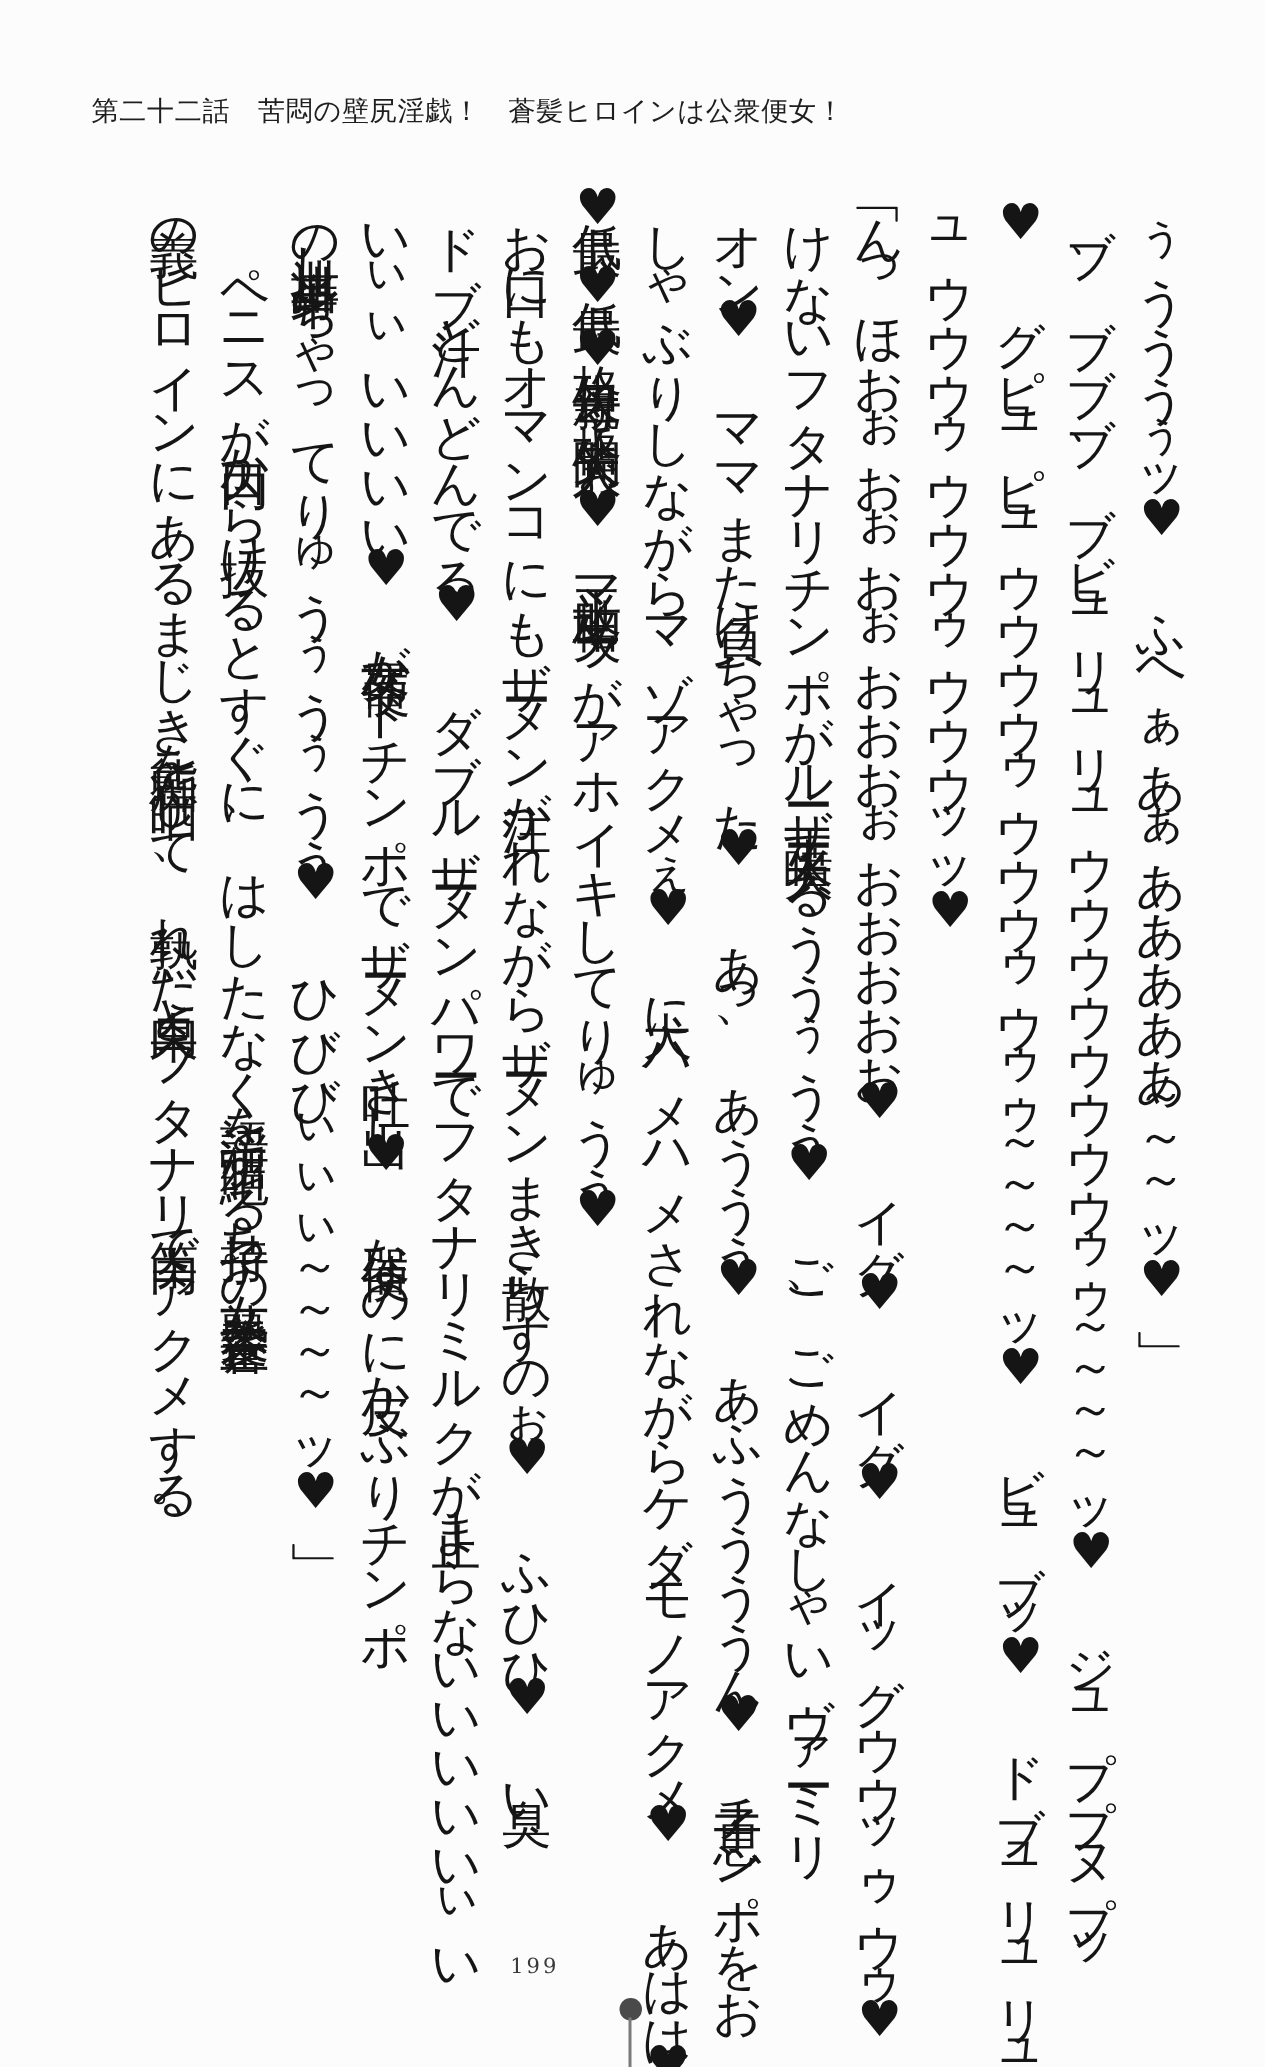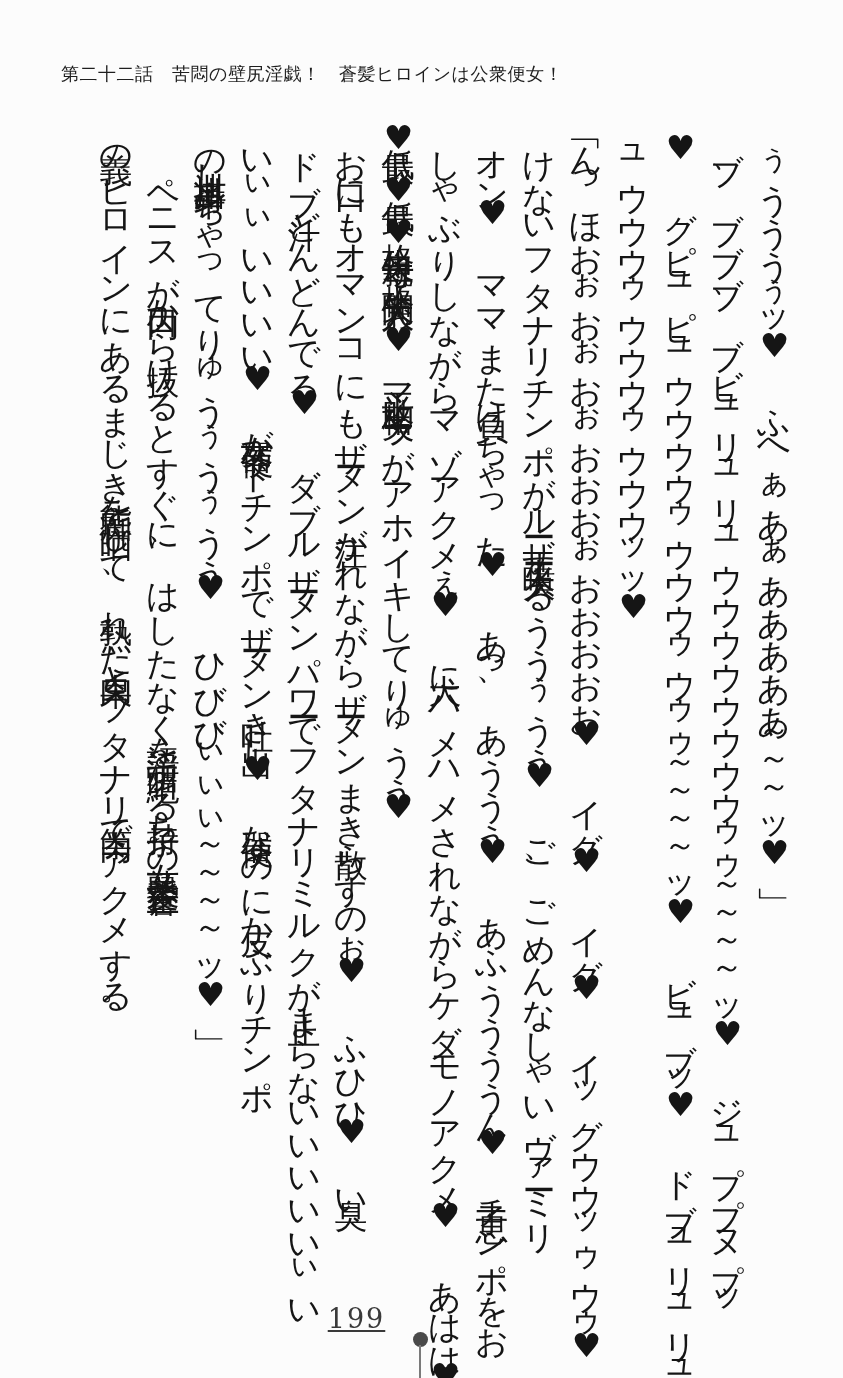--- a/index.html
+++ b/index.html
@@ -45,24 +45,23 @@
     letter-spacing: -5px;       
     white-space: nowrap;
     height: 1160px;
   }
   .page-number {
     position: absolute;
     left: 0;
     top: 1303px;
     width: 713px;
     text-align: center;
-    font-size: 27px;
+    font-size: 14px;
     color: #3a3a3a;
     letter-spacing: 2px;
-    text-decoration: underline;
   }
   .marker-dot {
     position: absolute;
     left: 413px;
     top: 1332px;
     width: 15px;
     height: 15px;
     border-radius: 50%;
     background: #4a4a4a;
   }

